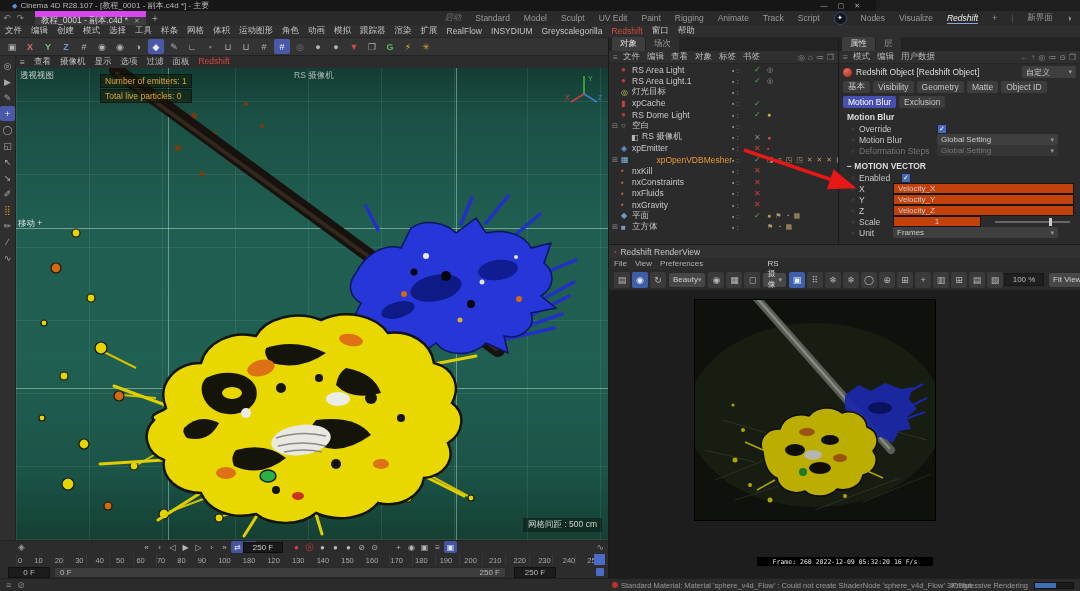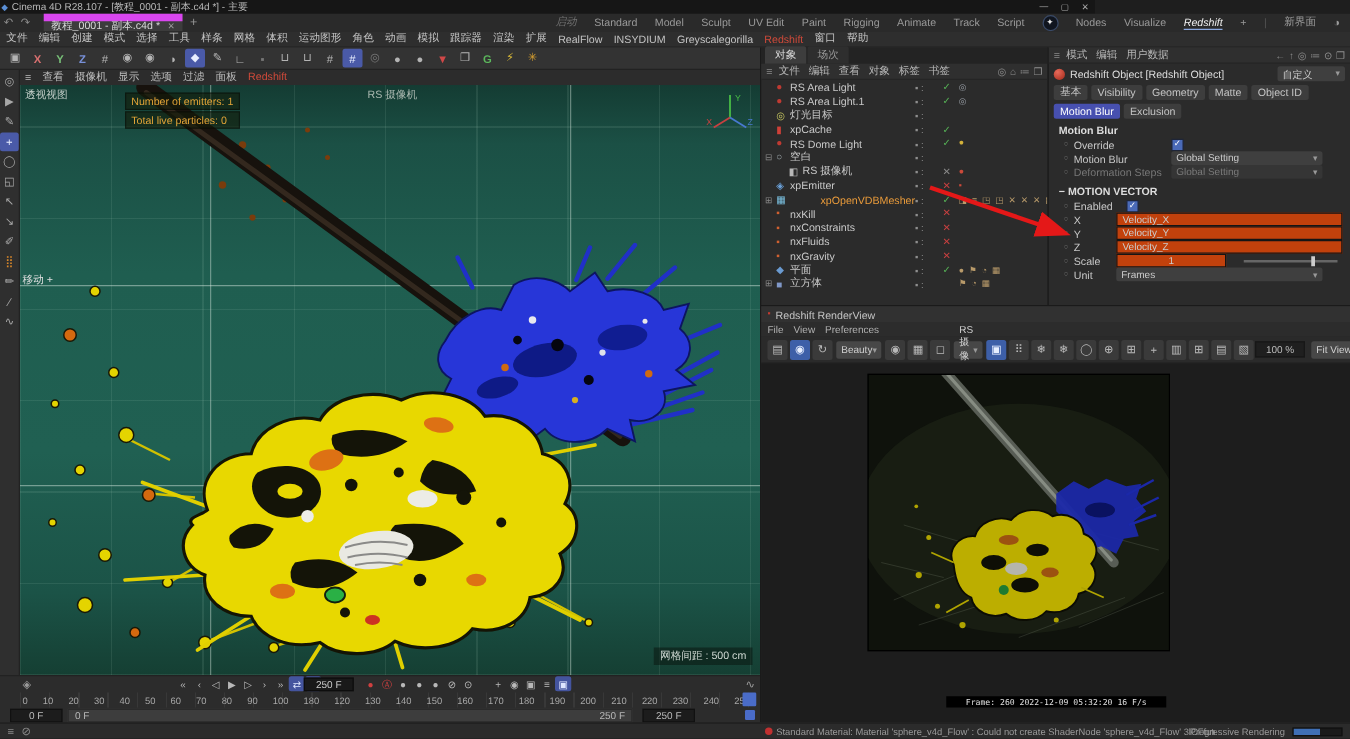--- a/index.html
+++ b/index.html
@@ -1,21 +1,21 @@
 <!DOCTYPE html>
 <html><head>
 <meta charset="utf-8">
 <style>
   * { margin:0; padding:0; box-sizing:border-box; }
   html,body { width:1080px; height:591px; overflow:hidden; }
   body { background:#1e1e1e; font-family:"Liberation Sans","DejaVu Sans",sans-serif; color:#c8c8c8; font-size:9px; position:relative; }
   .abs { position:absolute; }
 
   
-  #titlebar { left:0; top:0; width:876px; height:11px; background:#161616; display:flex; align-items:center; font-size:8px; color:#b8b8b8; padding:0 1px; }
+  #titlebar { left:0; top:0; width:876px; height:11px; background:#161616; display:flex; align-items:center; font-size:8px; color:#b8b8b8; padding:0 12px; }
   #titlebar .appic { color:#5a8fd6; margin-right:3px; font-size:7px; }
   #titlebar .winbtns { margin-left:auto; display:flex; gap:10px; color:#aaa; font-size:7px; padding-right:4px; }
 
   
   #tabsrow { left:0; top:11px; width:1080px; height:14px; background:#2a2a2a; display:flex; align-items:center; }
   #tabsrow .hist { color:#8a8a8a; font-size:9px; margin:0 3px; }
   .doctab { background:#3c3c3c; height:14px; display:flex; align-items:center; padding:0 6px; margin-left:8px; color:#d8d8d8; font-size:8.5px; gap:6px; border-top:6px solid #d946ef; }
   .doctab .x { color:#999; font-size:7px; }
   .tabadd { color:#999; margin-left:6px; font-size:10px; }
   #layouts { margin-left:auto; display:flex; align-items:center; gap:14px; padding-right:8px; font-size:8.5px; color:#9a9a9a; }
@@ -610,20 +610,24 @@
         <span class="oicon v-cube-icon" data-name="cube-icon"></span>
         <span class="oname" data-name="object-name">立方体</span>
         <span class="odots" data-name="visibility-dots"></span>
         <span class="omark" data-name="enable-mark-icon"></span>
         <span class="otags v-mix" data-name="object-tags">⚑ ◔ ▦</span>
       </div>
     </div>
 </div>
 
 <div id="attrs" class="abs panel" data-name="attribute-manager-panel">
+  <div class="ptabs" data-name="attribute-tabs">
+    <span class="ptab active" data-name="panel-tab">属性</span>
+    <span class="ptab" data-name="panel-tab">层</span>
+  </div>
   <div class="pmenu" data-name="attribute-menu">
     <span class="hamb" data-name="panel-menu-icon">≡</span>
     <span style="display:flex">
 
     <span data-name="panel-menu-item">模式</span>
         <span data-name="panel-menu-item">编辑</span>
         <span data-name="panel-menu-item">用户数据</span>
       </span>
     <span class="ptools">
 

